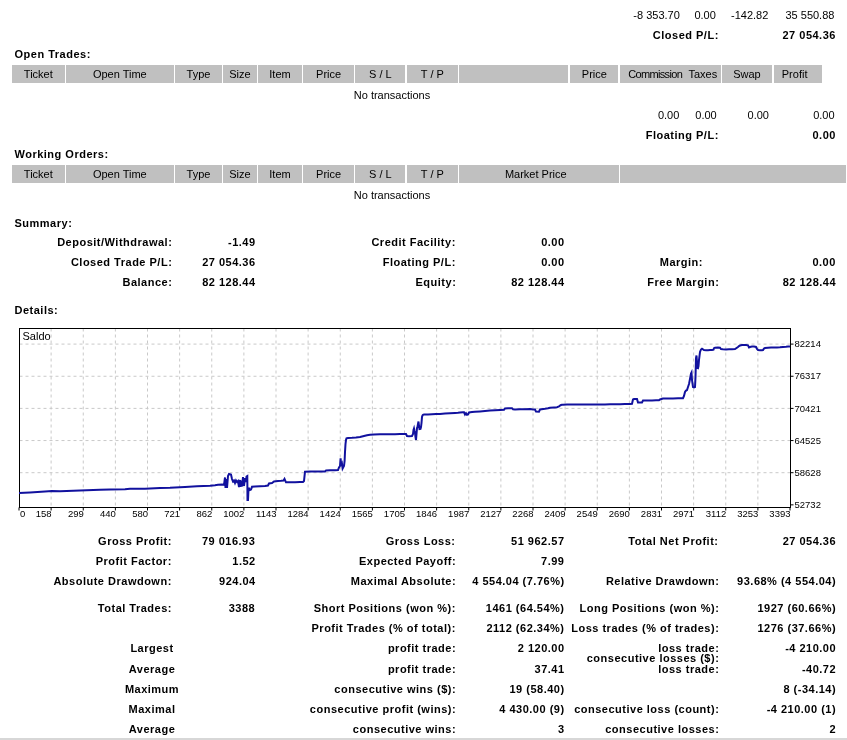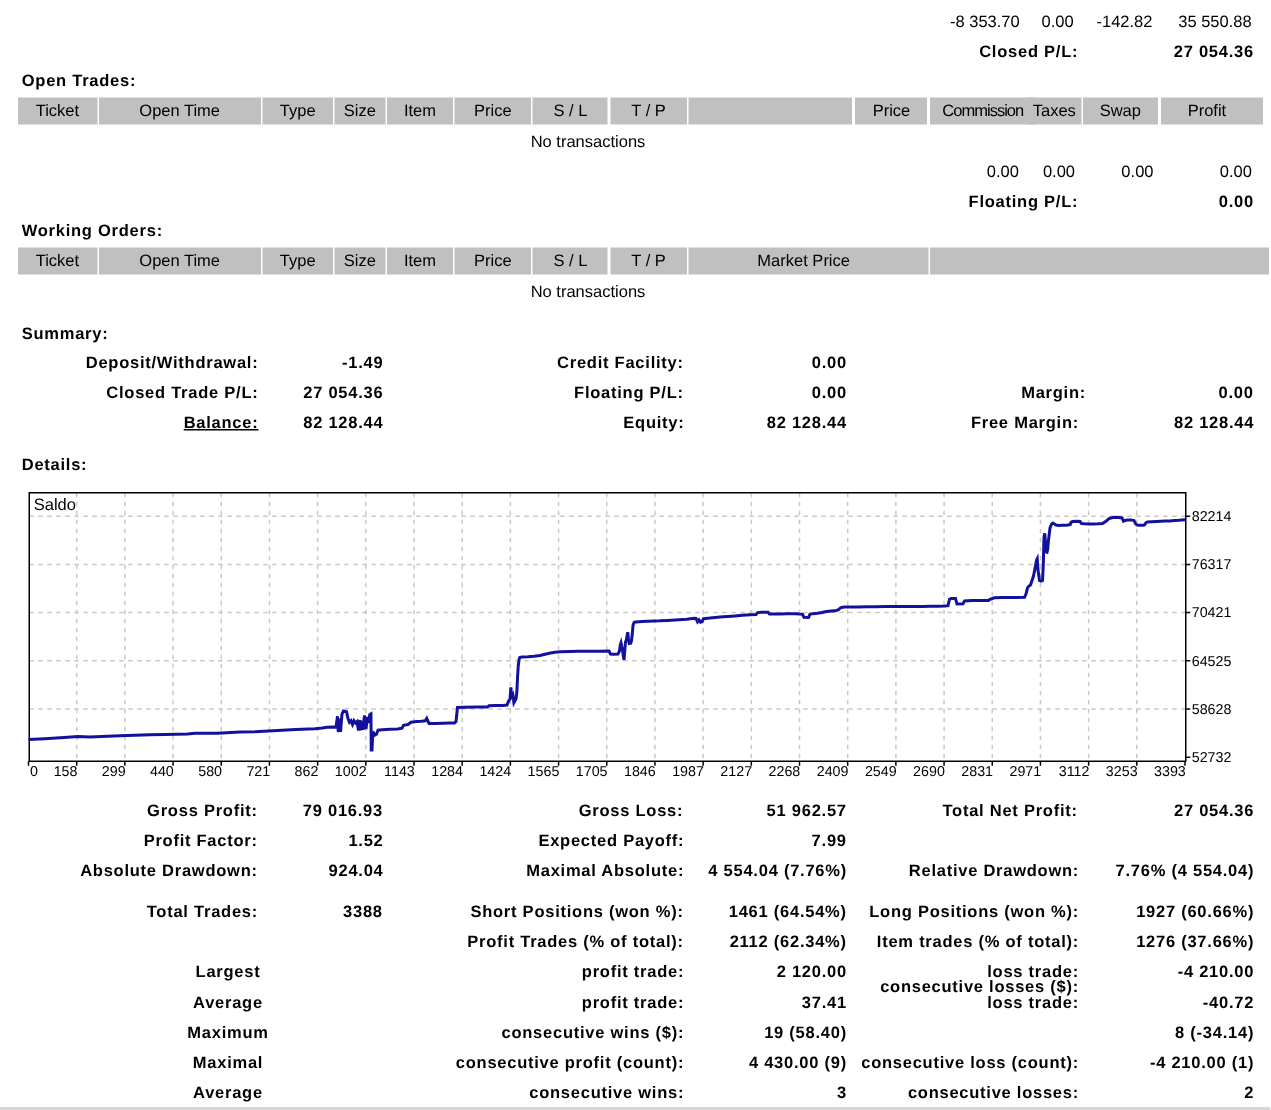--- a/index.html
+++ b/index.html
@@ -23,21 +23,21 @@
 <div class="hc" style="left:223.1px;width:33.5px;top:64.5px;height:18.5px;line-height:18.5px;">Size</div>
 <div class="hc" style="left:258.2px;width:43.6px;top:64.5px;height:18.5px;line-height:18.5px;">Item</div>
 <div class="hc" style="left:303.4px;width:50.4px;top:64.5px;height:18.5px;line-height:18.5px;">Price</div>
 <div class="hc" style="left:355.2px;width:50.3px;top:64.5px;height:18.5px;line-height:18.5px;">S / L</div>
 <div class="hc" style="left:407.2px;width:50.4px;top:64.5px;height:18.5px;line-height:18.5px;">T / P</div>
 <div class="hc" style="left:459px;width:109.4px;top:64.5px;height:18.5px;line-height:18.5px;">&nbsp;</div>
 <div class="hc" style="left:570.2px;width:48.3px;top:64.5px;height:18.5px;line-height:18.5px;">Price</div>
 <div class="hc" style="left:620.2px;width:70px;top:64.5px;height:18.5px;line-height:18.5px;"><span style="letter-spacing:-0.65px">Commission</span></div>
 <div class="hc" style="left:685.2px;width:35.4px;top:64.5px;height:18.5px;line-height:18.5px;">Taxes</div>
 <div class="hc" style="left:722px;width:49.8px;top:64.5px;height:18.5px;line-height:18.5px;">Swap</div>
-<div class="hc" style="left:773.7px;width:68px;top:64.5px;height:18.5px;line-height:18.5px;">Profit&nbsp;&nbsp;</div>
+<div class="hc" style="left:773.7px;width:48px;top:64.5px;height:18.5px;line-height:18.5px;">Profit&nbsp;&nbsp;</div>
 <div class="t" style="top:89.3px;left:392px;transform:translateX(-50%);">No transactions</div>
 <div class="t" style="top:108.9px;right:167.7px;">0.00</div>
 <div class="t" style="top:108.9px;right:130.3px;">0.00</div>
 <div class="t" style="top:108.9px;right:78.0px;">0.00</div>
 <div class="t" style="top:108.9px;right:12.4px;">0.00</div>
 <div class="t b" style="top:129.3px;right:128.2px;">Floating P/L:</div>
 <div class="t b" style="top:129.3px;right:11.1px;">0.00</div>
 <div class="t b" style="top:148.1px;left:14.5px;">Working Orders:</div>
 <div class="hc" style="left:12px;width:52.6px;top:164.5px;height:18.5px;line-height:18.5px;">Ticket</div>
 <div class="hc" style="left:66px;width:107.6px;top:164.5px;height:18.5px;line-height:18.5px;">Open Time</div>
@@ -52,23 +52,23 @@
 <div class="t" style="top:189.3px;left:392px;transform:translateX(-50%);">No transactions</div>
 <div class="t b" style="top:217.1px;left:14.5px;">Summary:</div>
 <div class="t b" style="top:236.2px;right:674.7px;">Deposit/Withdrawal:</div>
 <div class="t b" style="top:236.2px;right:591.4px;">-1.49</div>
 <div class="t b" style="top:236.2px;right:391.2px;">Credit Facility:</div>
 <div class="t b" style="top:236.2px;right:282.4px;">0.00</div>
 <div class="t b" style="top:256.3px;right:674.7px;">Closed Trade P/L:</div>
 <div class="t b" style="top:256.3px;right:591.4px;">27 054.36</div>
 <div class="t b" style="top:256.3px;right:391.2px;">Floating P/L:</div>
 <div class="t b" style="top:256.3px;right:282.4px;">0.00</div>
-<div class="t b" style="top:256.3px;right:123px;">Margin:</div>
+<div class="t b" style="top:256.3px;right:144px;">Margin:</div>
 <div class="t b" style="top:256.3px;right:11.2px;">0.00</div>
-<div class="t b" style="top:276.4px;right:674.7px;text-decoration:underline;">Balance:</div>
+<div class="t b" style="top:276.4px;right:674.7px;">Balance:</div>
 <div class="t b" style="top:276.4px;right:591.4px;">82 128.44</div>
 <div class="t b" style="top:276.4px;right:390.7px;">Equity:</div>
 <div class="t b" style="top:276.4px;right:282.4px;">82 128.44</div>
 <div class="t b" style="top:276.4px;right:127.7px;">Free Margin:</div>
 <div class="t b" style="top:276.4px;right:10.9px;">82 128.44</div>
 <div class="t b" style="top:304.1px;left:14.5px;">Details:</div>
 <div class="t b" style="top:534.9px;right:675.2px;">Gross Profit:</div>
 <div class="t b" style="top:534.9px;right:591.7px;">79 016.93</div>
 <div class="t b" style="top:534.9px;right:391.5px;">Gross Loss:</div>
 <div class="t b" style="top:534.9px;right:282.5px;">51 962.57</div>
@@ -76,44 +76,44 @@
 <div class="t b" style="top:534.9px;right:10.9px;">27 054.36</div>
 <div class="t b" style="top:555.0px;right:675.2px;">Profit Factor:</div>
 <div class="t b" style="top:555.0px;right:591.3px;">1.52</div>
 <div class="t b" style="top:555.0px;right:390.8px;">Expected Payoff:</div>
 <div class="t b" style="top:555.0px;right:282.5px;">7.99</div>
 <div class="t b" style="top:575.1px;right:675.2px;">Absolute Drawdown:</div>
 <div class="t b" style="top:575.1px;right:591.3px;">924.04</div>
 <div class="t b" style="top:575.1px;right:390.9px;">Maximal Absolute:</div>
 <div class="t b" style="top:575.1px;right:282.4px;">4 554.04 (7.76%)</div>
 <div class="t b" style="top:575.1px;right:127.6px;">Relative Drawdown:</div>
-<div class="t b" style="top:575.1px;right:10.9px;">7.76% (4 554.04)</div>
+<div class="t b" style="top:575.1px;right:10.9px;">93.68% (4 554.04)</div>
 <div class="t b" style="top:602.2px;right:675.0px;">Total Trades:</div>
 <div class="t b" style="top:602.2px;right:591.8px;">3388</div>
 <div class="t b" style="top:602.2px;right:391.2px;">Short Positions (won %):</div>
 <div class="t b" style="top:602.2px;right:282.5px;">1461 (64.54%)</div>
 <div class="t b" style="top:602.2px;right:127.7px;">Long Positions (won %):</div>
 <div class="t b" style="top:602.2px;right:10.9px;">1927 (60.66%)</div>
 <div class="t b" style="top:622.3px;right:391.2px;">Profit Trades (% of total):</div>
 <div class="t b" style="top:622.3px;right:282.5px;">2112 (62.34%)</div>
-<div class="t b" style="top:622.3px;right:127.7px;">Item trades (% of total):</div>
+<div class="t b" style="top:622.3px;right:127.7px;">Loss trades (% of trades):</div>
 <div class="t b" style="top:622.3px;right:10.9px;">1276 (37.66%)</div>
 <div class="t b" style="top:642.4px;right:390.9px;">profit trade:</div>
 <div class="t b" style="top:642.4px;right:282.4px;">2 120.00</div>
 <div class="t b" style="top:642.4px;right:127.7px;">loss trade:</div>
 <div class="t b" style="top:642.4px;right:10.9px;">-4 210.00</div>
 <div class="t b" style="top:662.5px;right:390.9px;">profit trade:</div>
 <div class="t b" style="top:662.5px;right:282.4px;">37.41</div>
 <div class="t b" style="top:662.5px;right:127.7px;">loss trade:</div>
 <div class="t b" style="top:662.5px;right:10.9px;">-40.72</div>
 <div class="t b" style="top:682.6px;right:390.9px;">consecutive wins ($):</div>
 <div class="t b" style="top:682.6px;right:282.4px;">19 (58.40)</div>
 <div class="t b" style="top:652px;right:127.7px;">consecutive losses ($):</div>
 <div class="t b" style="top:682.6px;right:10.9px;">8 (-34.14)</div>
-<div class="t b" style="top:702.7px;right:390.9px;">consecutive profit (count):</div>
+<div class="t b" style="top:702.7px;right:390.9px;">consecutive profit (wins):</div>
 <div class="t b" style="top:702.7px;right:282.4px;">4 430.00 (9)</div>
 <div class="t b" style="top:702.7px;right:127.7px;">consecutive loss (count):</div>
 <div class="t b" style="top:702.7px;right:10.9px;">-4 210.00 (1)</div>
 <div class="t b" style="top:722.8px;right:390.9px;">consecutive wins:</div>
 <div class="t b" style="top:722.8px;right:282.4px;">3</div>
 <div class="t b" style="top:722.8px;right:127.7px;text-align:center;">consecutive losses:</div>
 <div class="t b" style="top:722.8px;right:10.9px;">2</div>
 <div class="t b" style="top:642.4px;left:152px;transform:translateX(-50%);">Largest</div>
 <div class="t b" style="top:662.5px;left:152px;transform:translateX(-50%);">Average</div>
 <div class="t b" style="top:682.6px;left:152px;transform:translateX(-50%);">Maximum</div>

